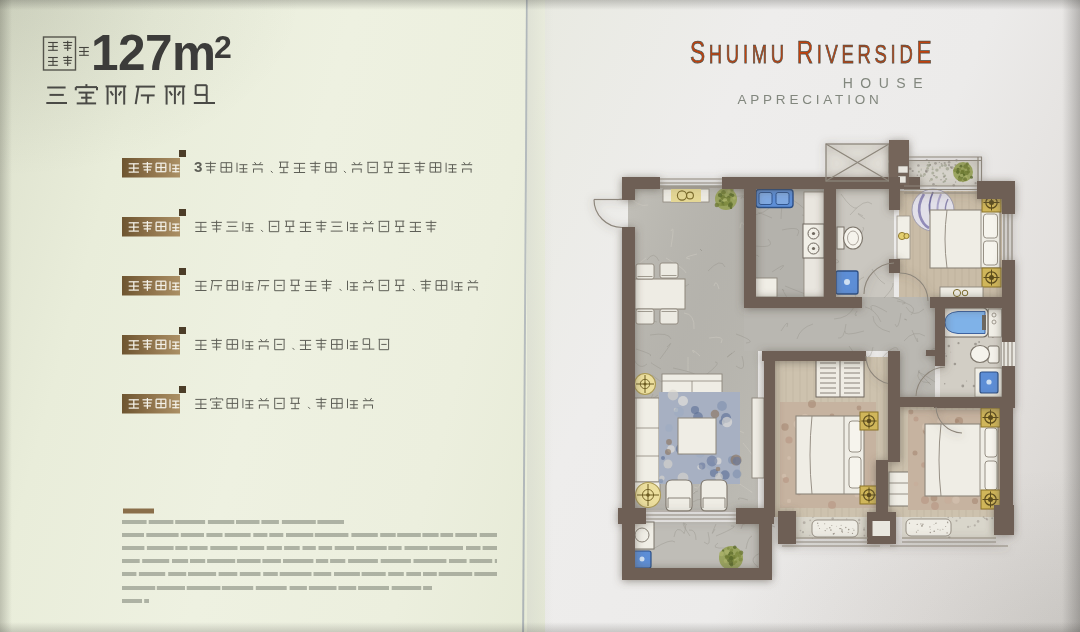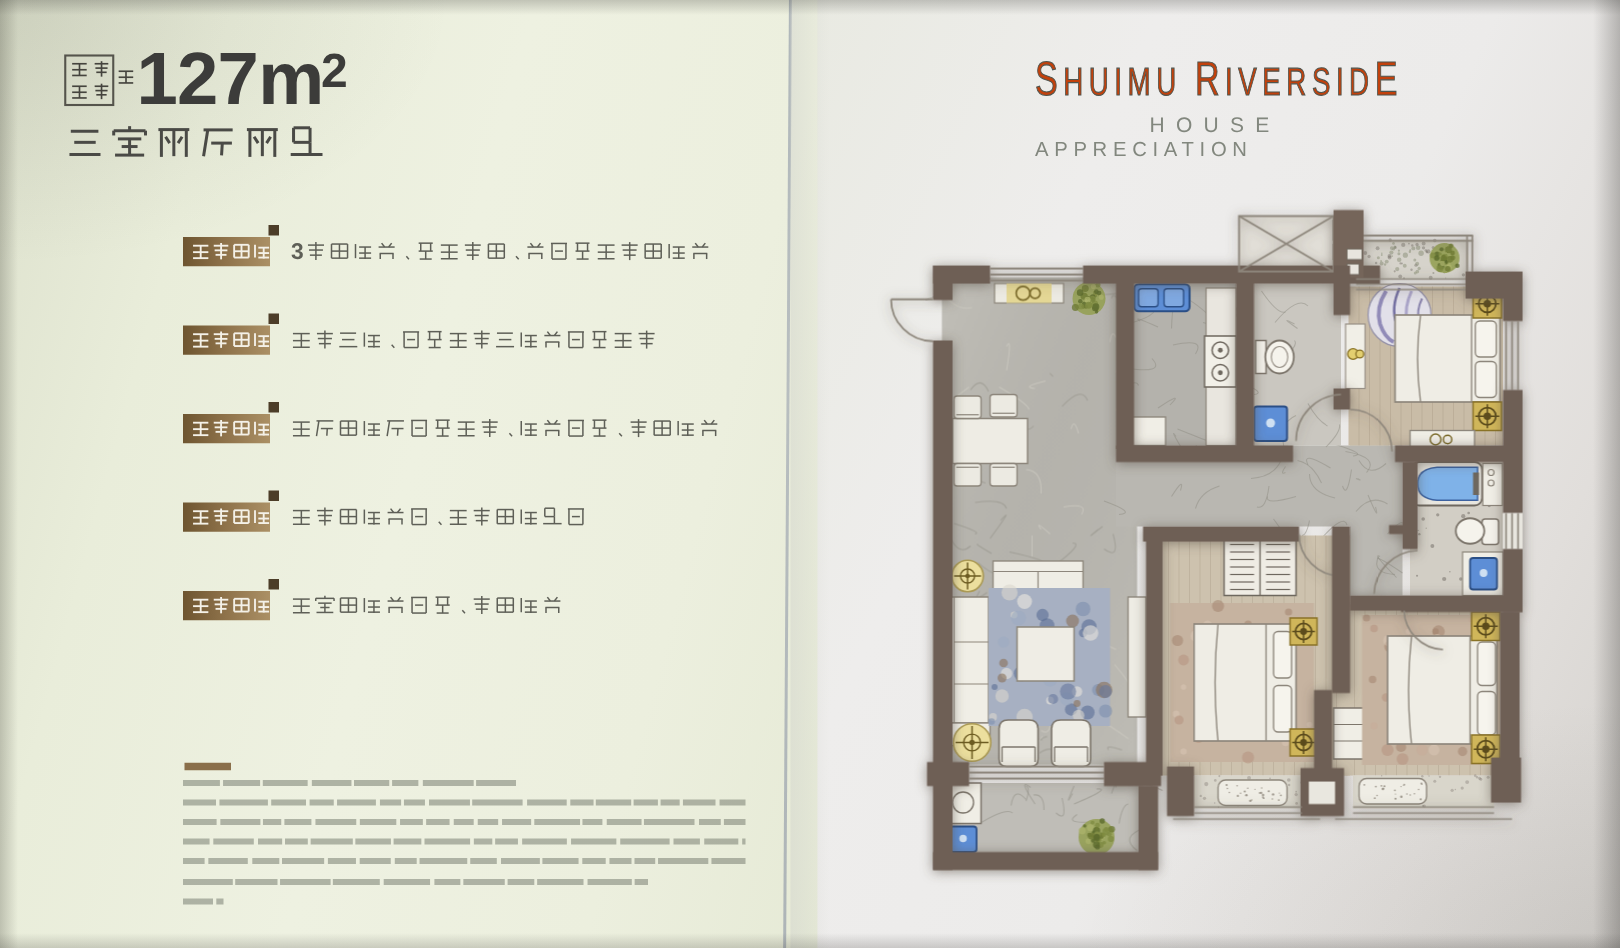--- a/index.html
+++ b/index.html
@@ -688,23 +688,23 @@
     <rect x="391.7" y="586.0" width="29.5" height="4.0" fill="#7a7f73" opacity="0.55"></rect>
     <rect x="423.1" y="586.0" width="8.9" height="4.0" fill="#7a7f73" opacity="0.55"></rect>
 <rect x="122.0" y="599.0" width="20.0" height="4.0" fill="#7a7f73" opacity="0.55"></rect>
     <rect x="144.2" y="599.0" width="4.8" height="4.0" fill="#7a7f73" opacity="0.55"></rect>
 </svg>
 
 <div class="abs" style="left:690px;top:34px;width:260px;color:#c2410c;white-space:nowrap">
 <span style="display:inline-block;transform:scaleX(0.71);transform-origin:0 0;font-weight:normal;-webkit-text-stroke:0.75px #4e554f;letter-spacing:5.2px;font-size:26px"><span style="font-size:32px">S</span>HUIMU <span style="font-size:32px">R</span>IVERSID<span style="font-size:32px">E</span></span>
 </div>
 
-<div class="abs" style="left:690px;top:75px;width:240px;text-align:center;color:#82877e;font-size:14px;letter-spacing:7.5px">HOUSE</div>
-
-<div class="abs" style="left:690px;top:92px;width:240px;text-align:left;color:#82877e;font-size:13.5px;letter-spacing:3.8px">APPRECIATION</div>
+<div class="abs" style="left:690px;top:75px;width:240px;text-align:right;color:#82877e;font-size:14px;letter-spacing:7.5px">HOUSE</div>
+
+<div class="abs" style="left:690px;top:92px;width:240px;text-align:center;color:#82877e;font-size:13.5px;letter-spacing:3.8px">APPRECIATION</div>
 
 <svg width="470" height="512" viewBox="575 130 470 512" style="position:absolute;left:575px;top:130px;filter:blur(0.3px)">
     <defs>
       <filter id="soft" x="-5%" y="-5%" width="110%" height="110%">
         <feGaussianBlur stdDeviation="0.35"></feGaussianBlur>
       </filter>
       <filter id="wallshadow" x="-15%" y="-15%" width="130%" height="130%">
         <feDropShadow dx="0" dy="1" stdDeviation="4" flood-color="#5a5148" flood-opacity="0.6"></feDropShadow>
       </filter>
       <linearGradient id="marbleLight" x1="0" y1="0" x2="1" y2="1">

